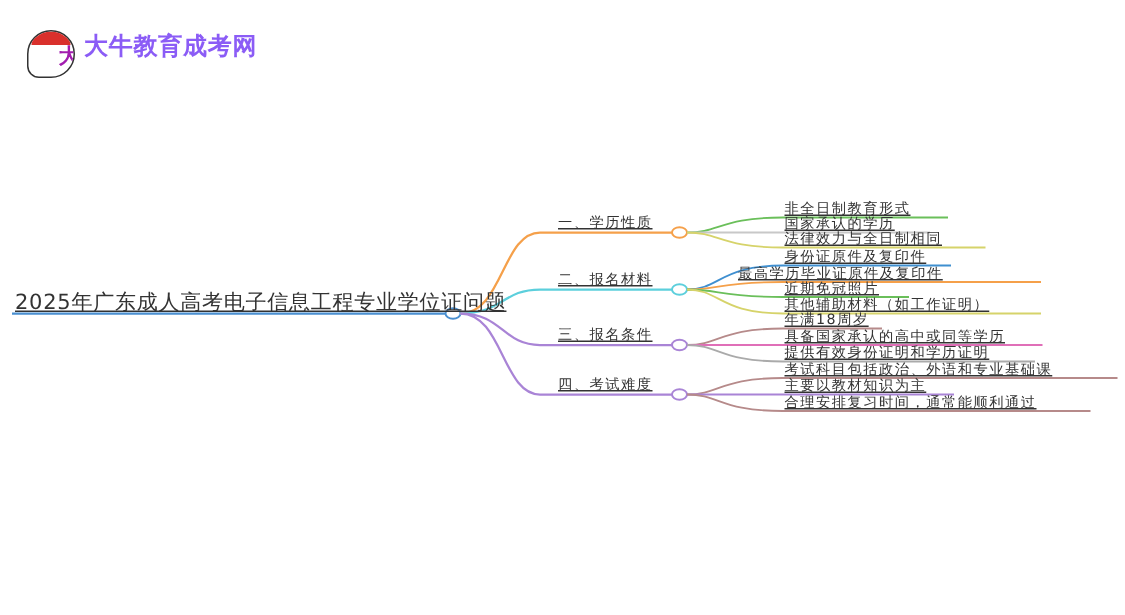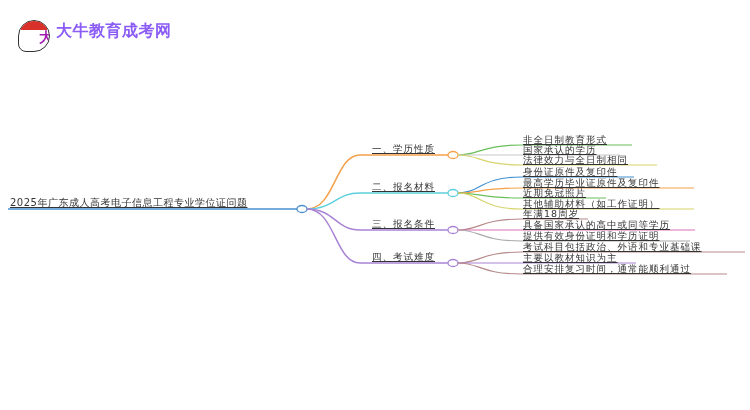--- a/index.html
+++ b/index.html
@@ -21,21 +21,21 @@
     .logo-title {
       position: absolute; left: 38px; top: 1px; font-size: 16px; font-weight: bold; color: #8b5cf6; letter-spacing: 0.5px; white-space: nowrap;
     }
     .logo-url {
       position: absolute; left: 38px; top: 20px; font-size: 11px; color: #1e8f3e; font-weight: bold; white-space: nowrap;
     }
     svg.map { position: absolute; left: 0; top: 0; }
     .node-text {
       position: absolute; font-size: 9.5px; color: #333; white-space: nowrap; letter-spacing: 1px; line-height: 11px; text-decoration: underline;
     }
-    .root-text { font-size: 10px; letter-spacing: 0.5px; }
+    .root-text { font-size: 14px; letter-spacing: 0.5px; }
   </style>
 </head>
 <body>
 
 <div class="logo">
   <div class="logo-mark">
     <div class="red-cap"></div>
     <div class="glyph">大牛</div>
   </div>
   <div class="logo-title">大牛教育成考网</div>
@@ -79,21 +79,21 @@
 <div class="node-text" style="left:372px; top:143px;">一、学历性质</div>
 <div class="node-text" style="left:372px; top:181px;">二、报名材料</div>
 <div class="node-text" style="left:372px; top:218px;">三、报名条件</div>
 <div class="node-text" style="left:372px; top:251px;text-align:center;">四、考试难度</div>
 
 <div class="node-text" style="left:523px; top:134px;">非全日制教育形式</div>
 <div class="node-text" style="left:523px; top:144px;">国家承认的学历</div>
 <div class="node-text" style="left:523px; top:154px;">法律效力与全日制相同</div>
 
 <div class="node-text" style="left:523px; top:166px;">身份证原件及复印件</div>
-<div class="node-text" style="left:523px; top:177px;">最高学历毕业证原件及复印件</div>
+<div class="node-text" style="left:492px; top:177px;">最高学历毕业证原件及复印件</div>
 <div class="node-text" style="left:523px; top:187px;">近期免冠照片</div>
 <div class="node-text" style="left:523px; top:198px;">其他辅助材料（如工作证明）</div>
 
 <div class="node-text" style="left:523px; top:208px;">年满18周岁</div>
 <div class="node-text" style="left:523px; top:219px;">具备国家承认的高中或同等学历</div>
 <div class="node-text" style="left:523px; top:230px;">提供有效身份证明和学历证明</div>
 
 <div class="node-text" style="left:523px; top:241px;">考试科目包括政治、外语和专业基础课</div>
 <div class="node-text" style="left:523px; top:252px;">主要以教材知识为主</div>
 <div class="node-text" style="left:523px; top:263px;">合理安排复习时间，通常能顺利通过</div>

